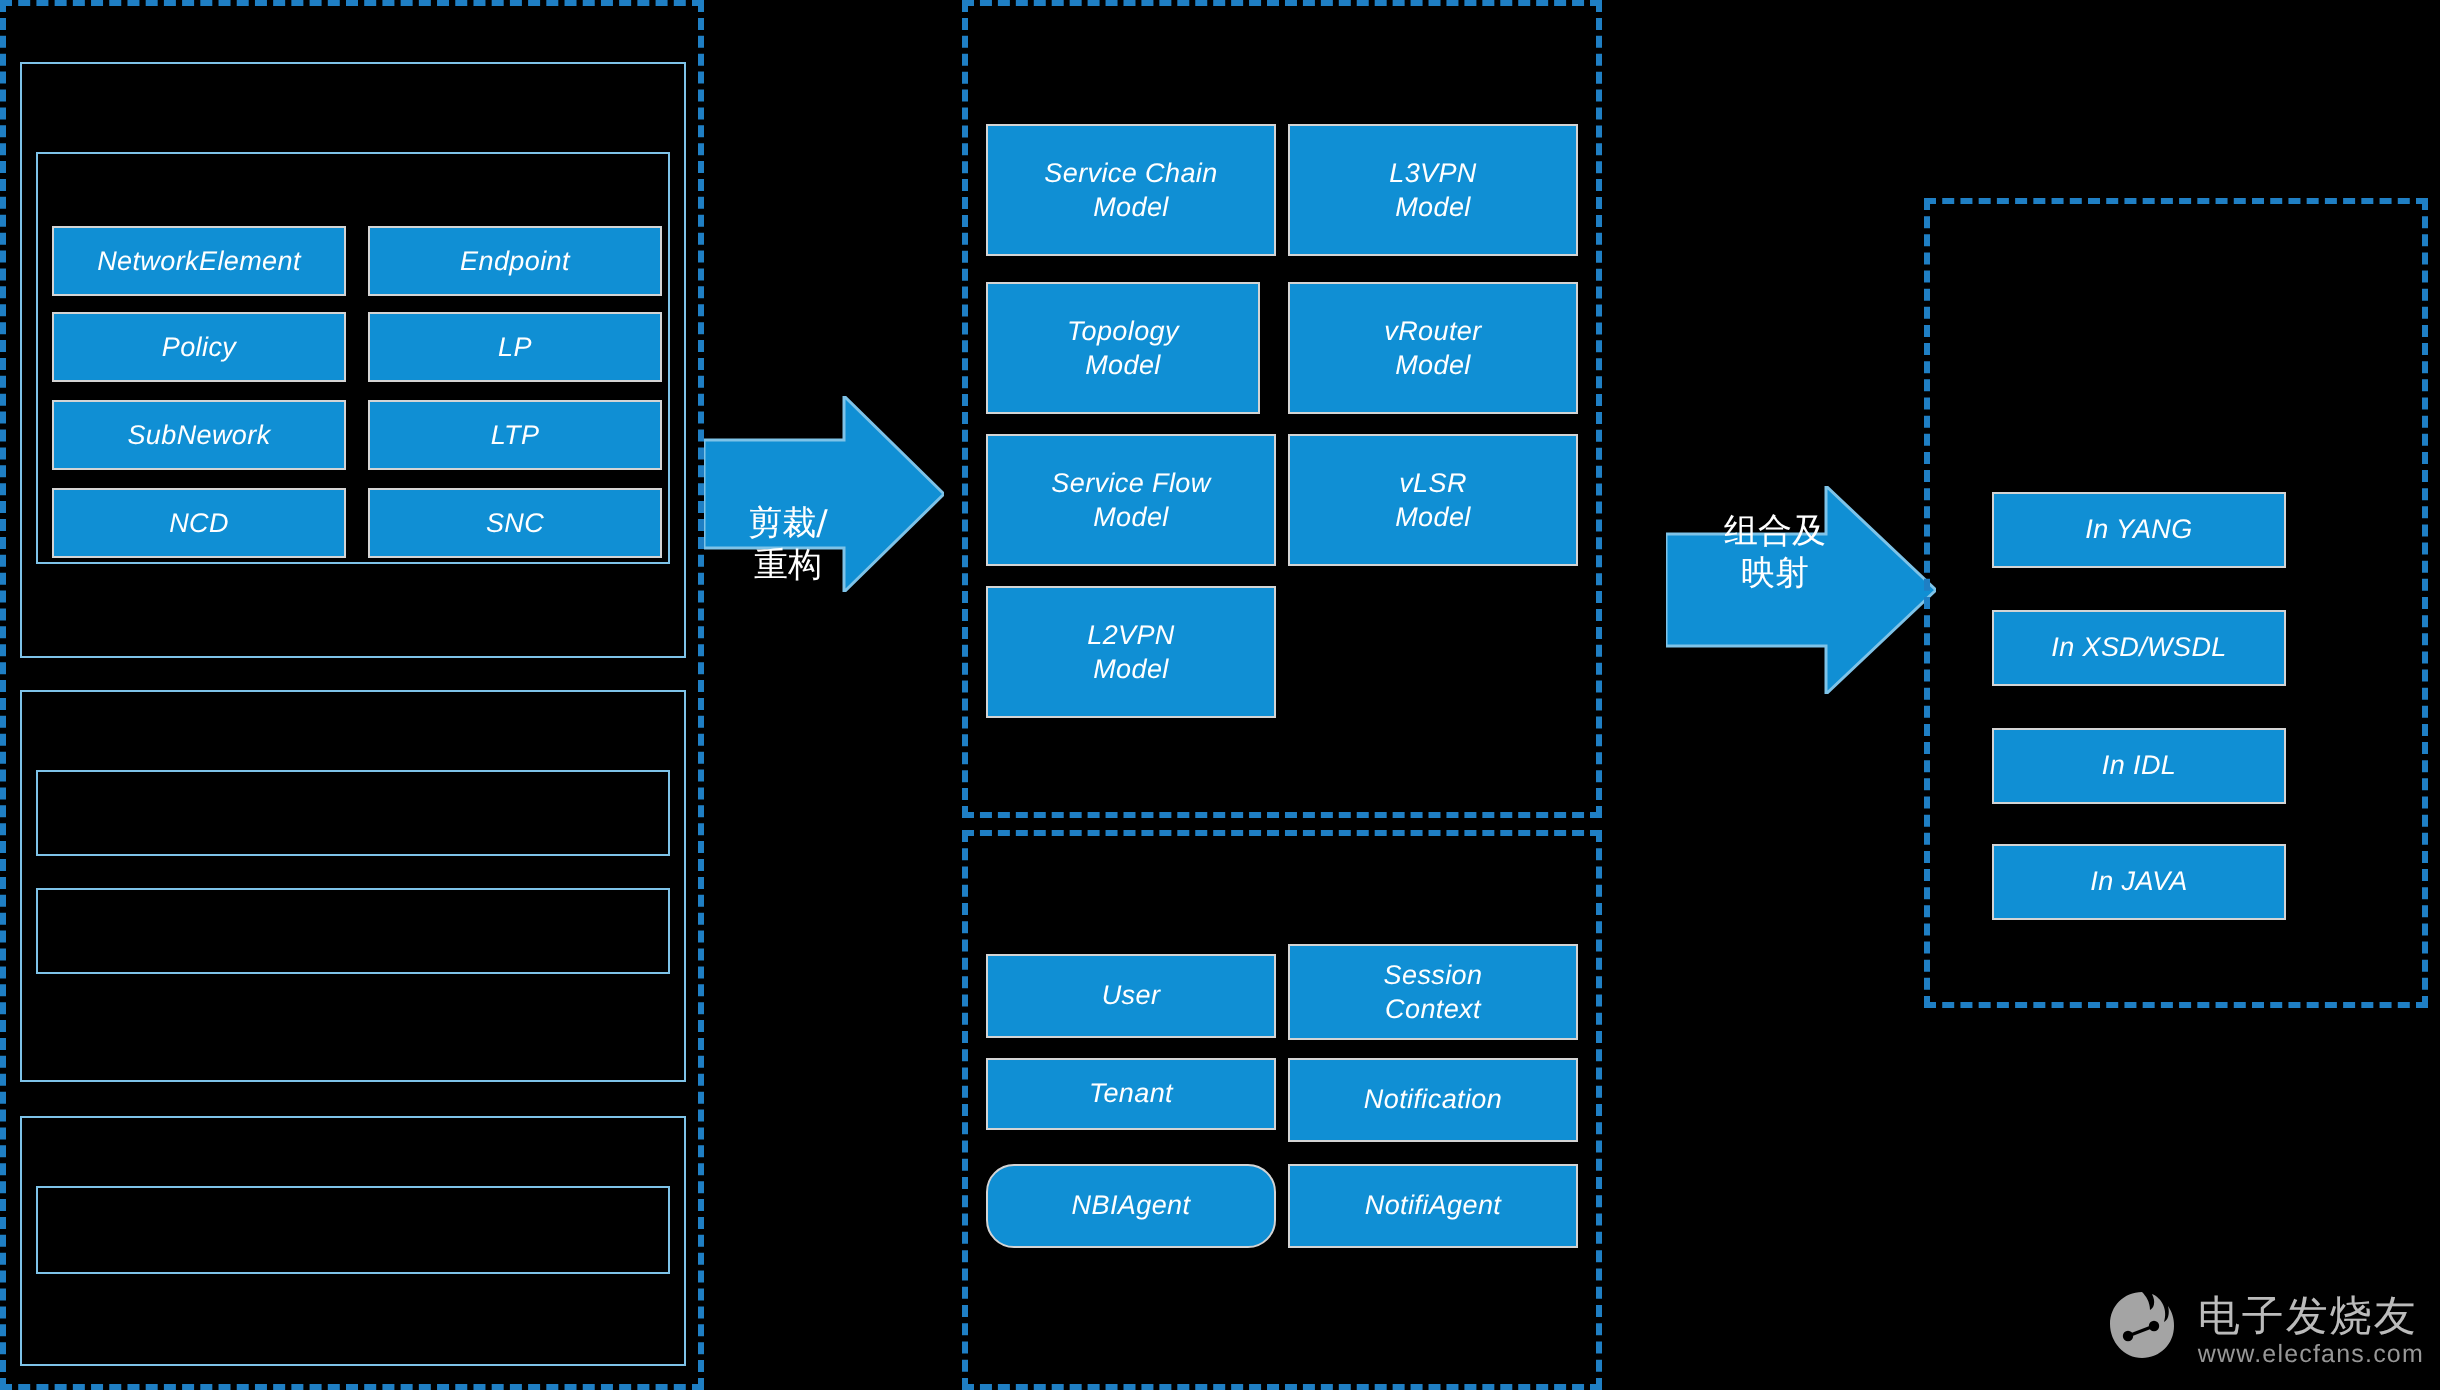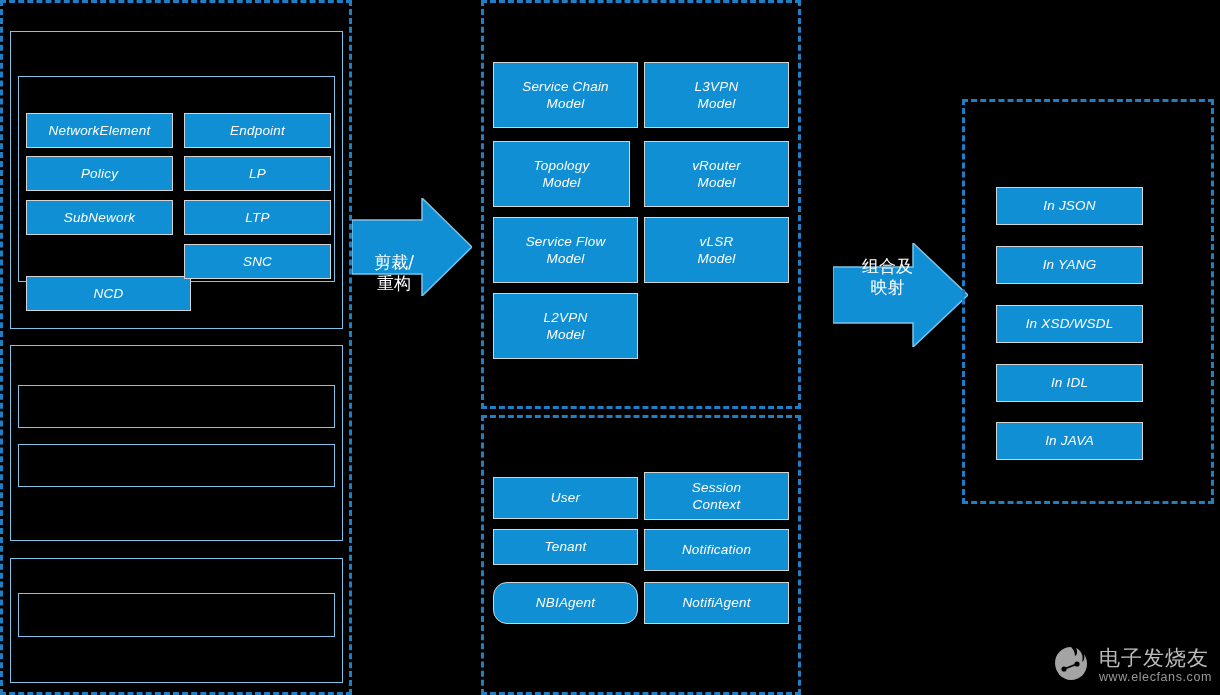--- a/index.html
+++ b/index.html
@@ -111,21 +111,21 @@
 
   <div class="tile" style="left:26px; top:113px; width:147px; height:35px;">NetworkElement</div>
   <div class="tile" style="left:184px; top:113px; width:147px; height:35px;">Endpoint</div>
 
   <div class="tile" style="left:26px; top:156px; width:147px; height:35px;">Policy</div>
   <div class="tile" style="left:184px; top:156px; width:147px; height:35px;">LP</div>
 
   <div class="tile" style="left:26px; top:200px; width:147px; height:35px;">SubNework</div>
   <div class="tile" style="left:184px; top:200px; width:147px; height:35px;">LTP</div>
 
-  <div class="tile" style="left:26px; top:244px; width:165px; height:35px;margin-top:32px;">NCD</div>
+  <div class="tile" style="left:26px; top:244px; width:147px; height:35px;">NCD</div>
   <div class="tile" style="left:184px; top:244px; width:147px; height:35px;">SNC</div>
 
   <div class="outline-box" style="left:10px; top:345px; width:333px; height:196px;"></div>
   <div class="outline-box" style="left:18px; top:385px; width:317px; height:43px;"></div>
   <div class="outline-box" style="left:18px; top:444px; width:317px; height:43px;"></div>
 
   <div class="outline-box" style="left:10px; top:558px; width:333px; height:125px;"></div>
   <div class="outline-box" style="left:18px; top:593px; width:317px; height:44px;"></div>
 
   <div class="arrow-wrap" style="left:352px; top:198px; width:120px; height:98px;">
@@ -171,21 +171,20 @@
   <div class="arrow-wrap" style="left:833px; top:243px; width:135px; height:104px;">
     <svg width="135" height="104" viewBox="0 0 135 104" aria-hidden="true">
       <polygon points="0,24 80,24 80,0 135,52 80,104 80,80 0,80" fill="#108fd4" stroke="#7ec3e8" stroke-width="1.5"></polygon>
     </svg>
   </div>
   <div class="arrow-label" style="left:845px; top:256px; width:85px;">组合及
 映射</div>
 
   <div class="dashed-group" style="left:962px; top:99px; width:252px; height:405px;"></div>
 
-  <div class="tile" style="left:996px; top:187px; width:147px; height:38px;">In JSON</div>
   <div class="tile" style="left:996px; top:246px; width:147px; height:38px;">In YANG</div>
   <div class="tile" style="left:996px; top:305px; width:147px; height:38px;">In XSD/WSDL</div>
   <div class="tile" style="left:996px; top:364px; width:147px; height:38px;">In IDL</div>
   <div class="tile" style="left:996px; top:422px; width:147px; height:38px;">In JAVA</div>
 
   <div id="watermark">
     <span class="wm-mark">
       <svg width="42" height="42" viewBox="0 0 42 42" aria-hidden="true">
         <path d="M21 4c-9 0-16 7-16 16s7 17 16 17 16-7 16-16c0-4-1-7-3-10 1 4 0 7-2 8 2-6-1-12-6-14 2 4 1 7-1 8 0-4-2-7-4-9z" fill="#c8c8c8"></path>
         <circle cx="14" cy="26" r="2.6" fill="#000000"></circle>

